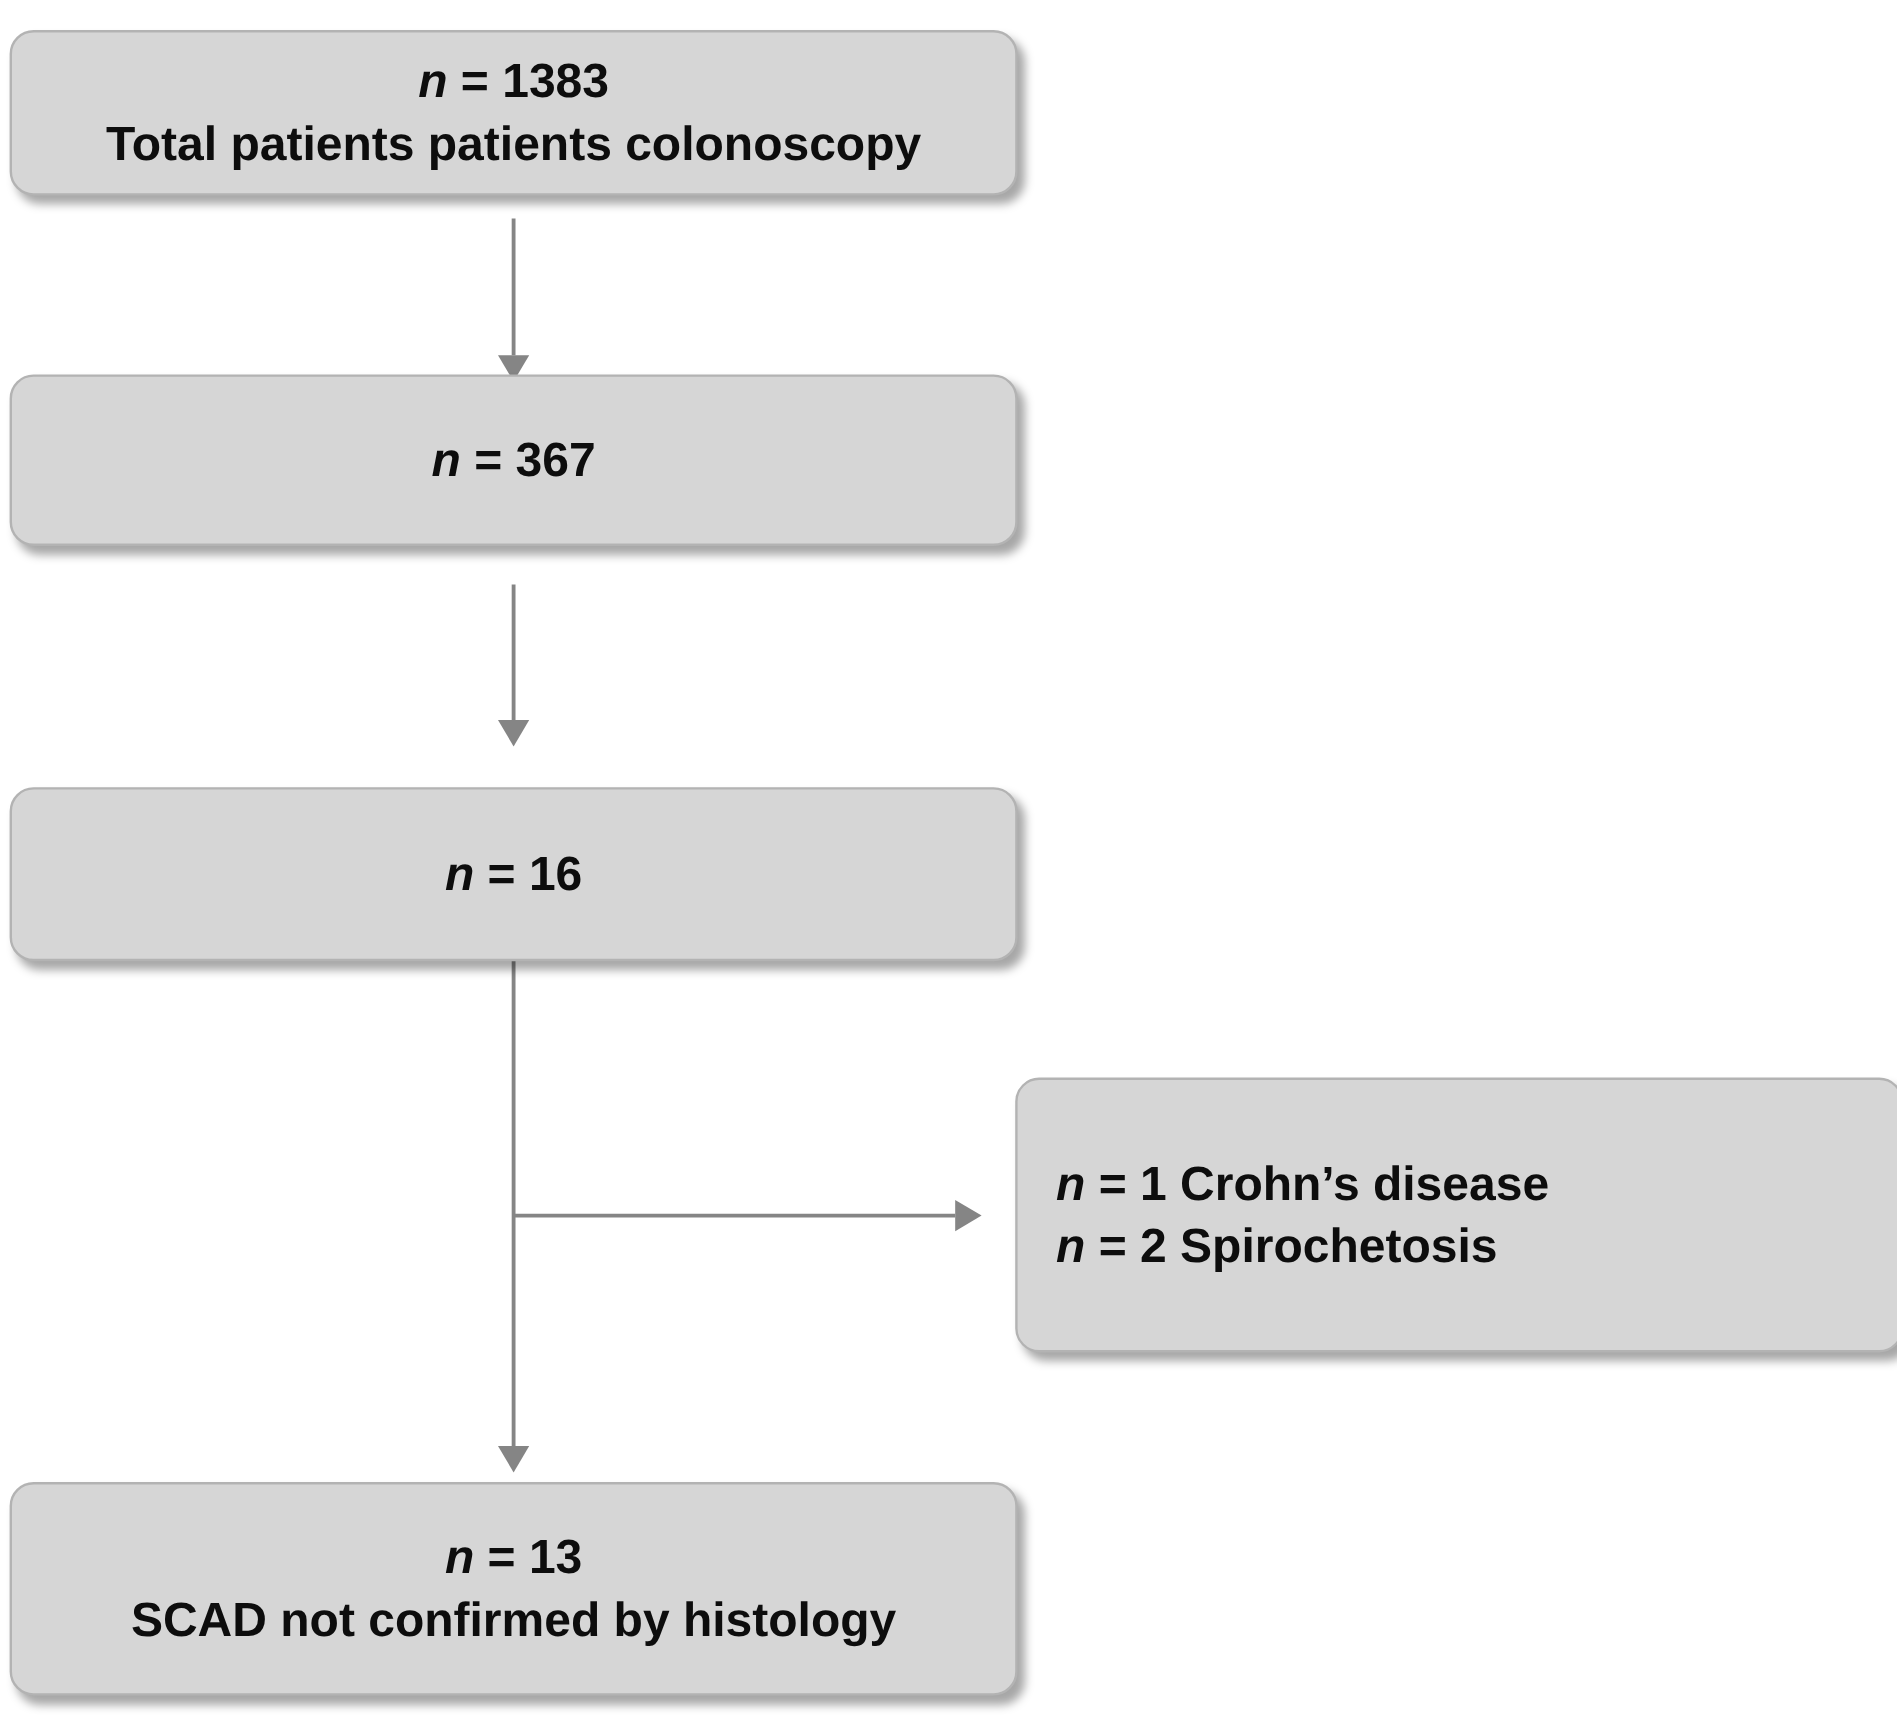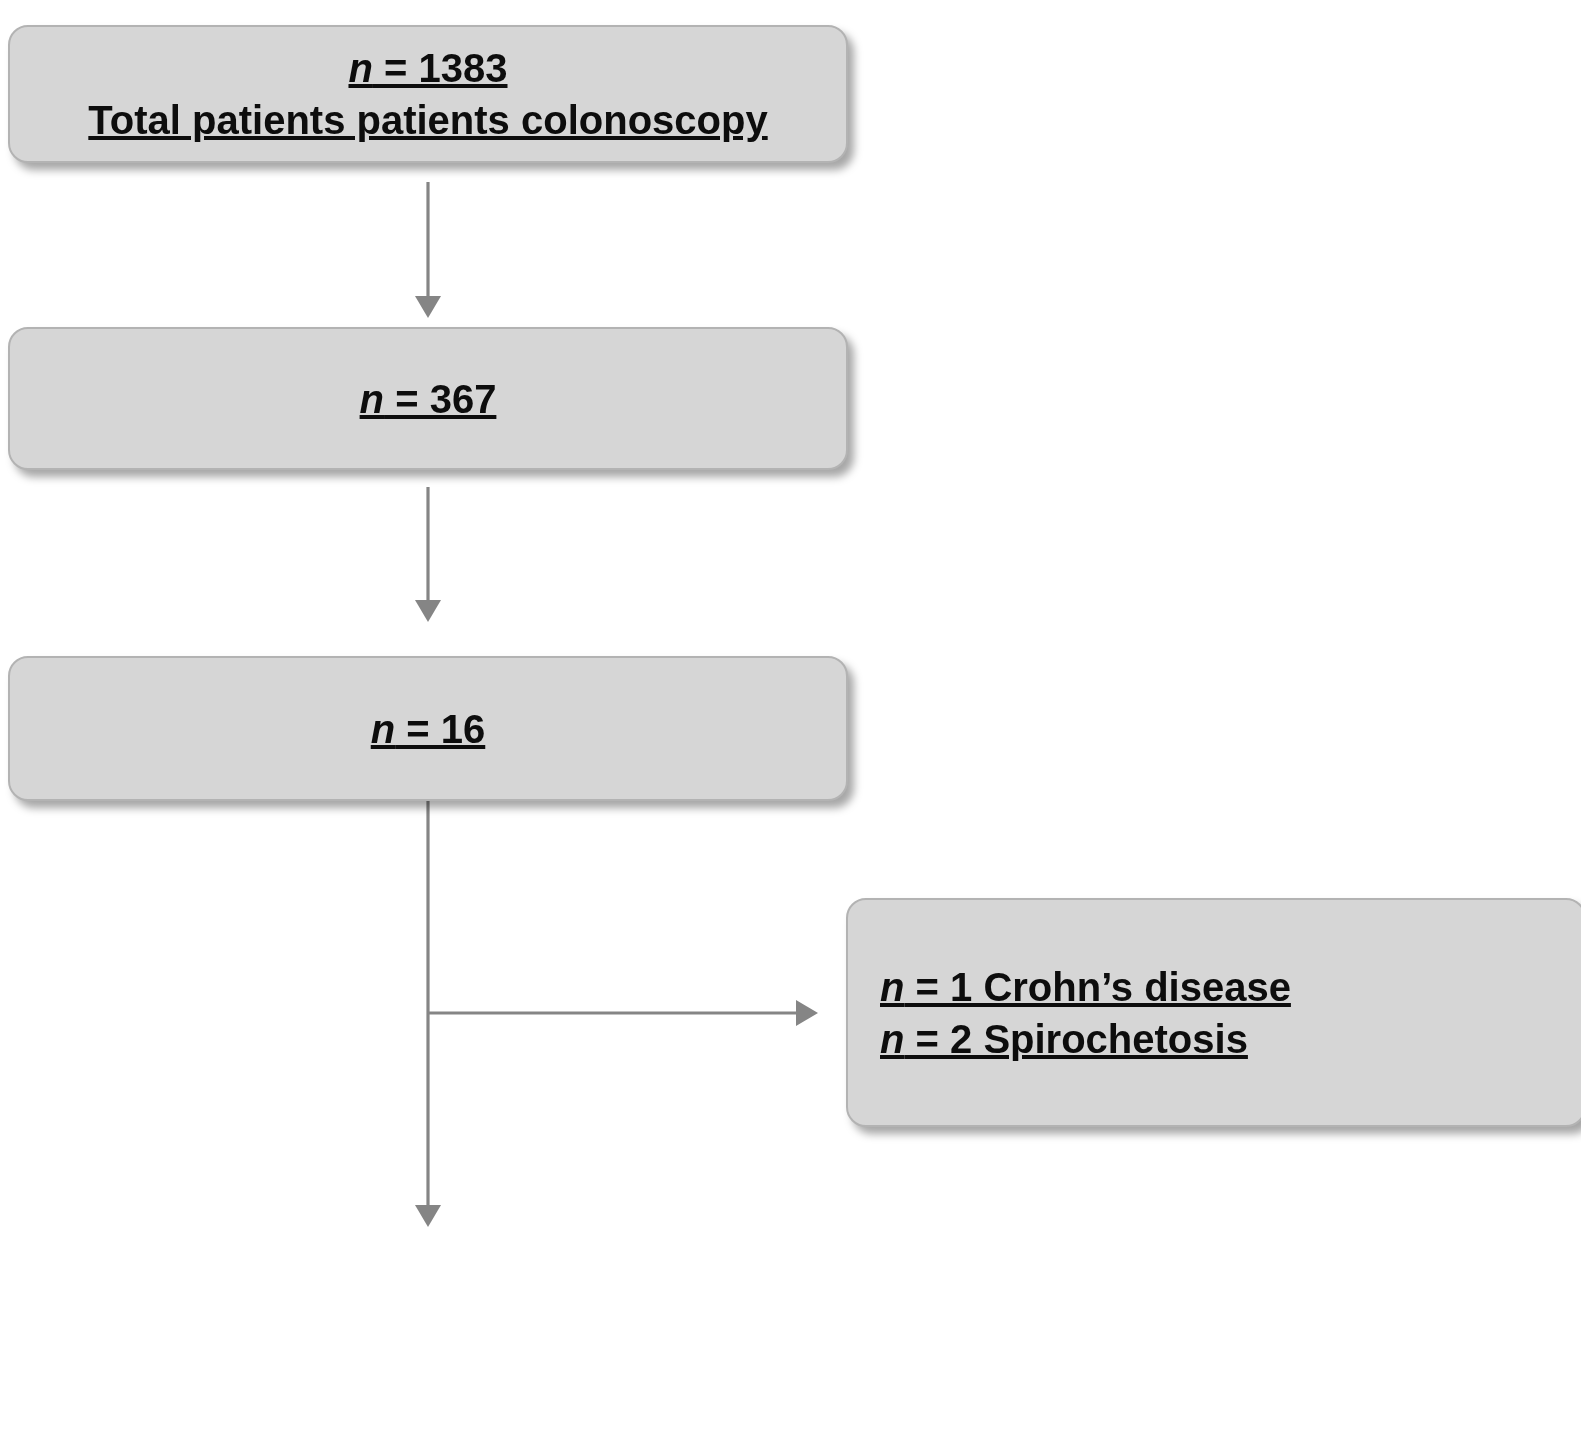--- a/index.html
+++ b/index.html
@@ -22,32 +22,31 @@
     border: 2px solid #b3b3b3;
     border-radius: 20px;
     box-shadow: 6px 7px 8px rgba(0,0,0,0.35);
     display: flex;
     flex-direction: column;
     justify-content: center;
     color: #0d0d0d;
     font-weight: 700;
     font-size: 40px;
     line-height: 52px;
-    text-decoration: underline;
   }
   .node.centered { text-align: center; }
   .node.left-aligned {
     text-align: left;
     padding-left: 32px;
     padding-right: 12px;
   }
   .n-italic { font-style: italic; }
 
   #box-total   { left: 8px;   top: 25px;   width: 840px; height: 138px; }
-  #box-divert  { left: 8px;   top: 327px;  width: 840px; height: 143px; }
+  #box-divert  { left: 8px;   top: 312px;  width: 840px; height: 143px; }
   #box-suspect { left: 8px;   top: 656px;  width: 840px; height: 145px; }
   #box-exclude { left: 846px; top: 898px;  width: 740px; height: 229px; }
   #box-notconf { left: 8px;   top: 1235px; width: 840px; height: 178px; }
 
   .arrows {
     position: absolute;
     left: 0;
     top: 0;
     width: 1581px;
     height: 1429px;
@@ -91,14 +90,18 @@
 
   <div class="node centered" id="box-suspect">
     <div><span class="n-italic">n</span><span> = 16</span></div>
   </div>
 
   <div class="node left-aligned" id="box-exclude">
     <div><span class="n-italic">n</span><span> = 1 Crohn’s disease</span></div>
     <div><span class="n-italic">n</span><span> = 2 Spirochetosis</span></div>
   </div>
 
+  <div class="node centered" id="box-notconf">
+    <div><span class="n-italic">n</span><span> = 13</span></div>
+    <div>SCAD not confirmed by histology</div>
+  </div>
 
 </div>
 
 </body></html>

